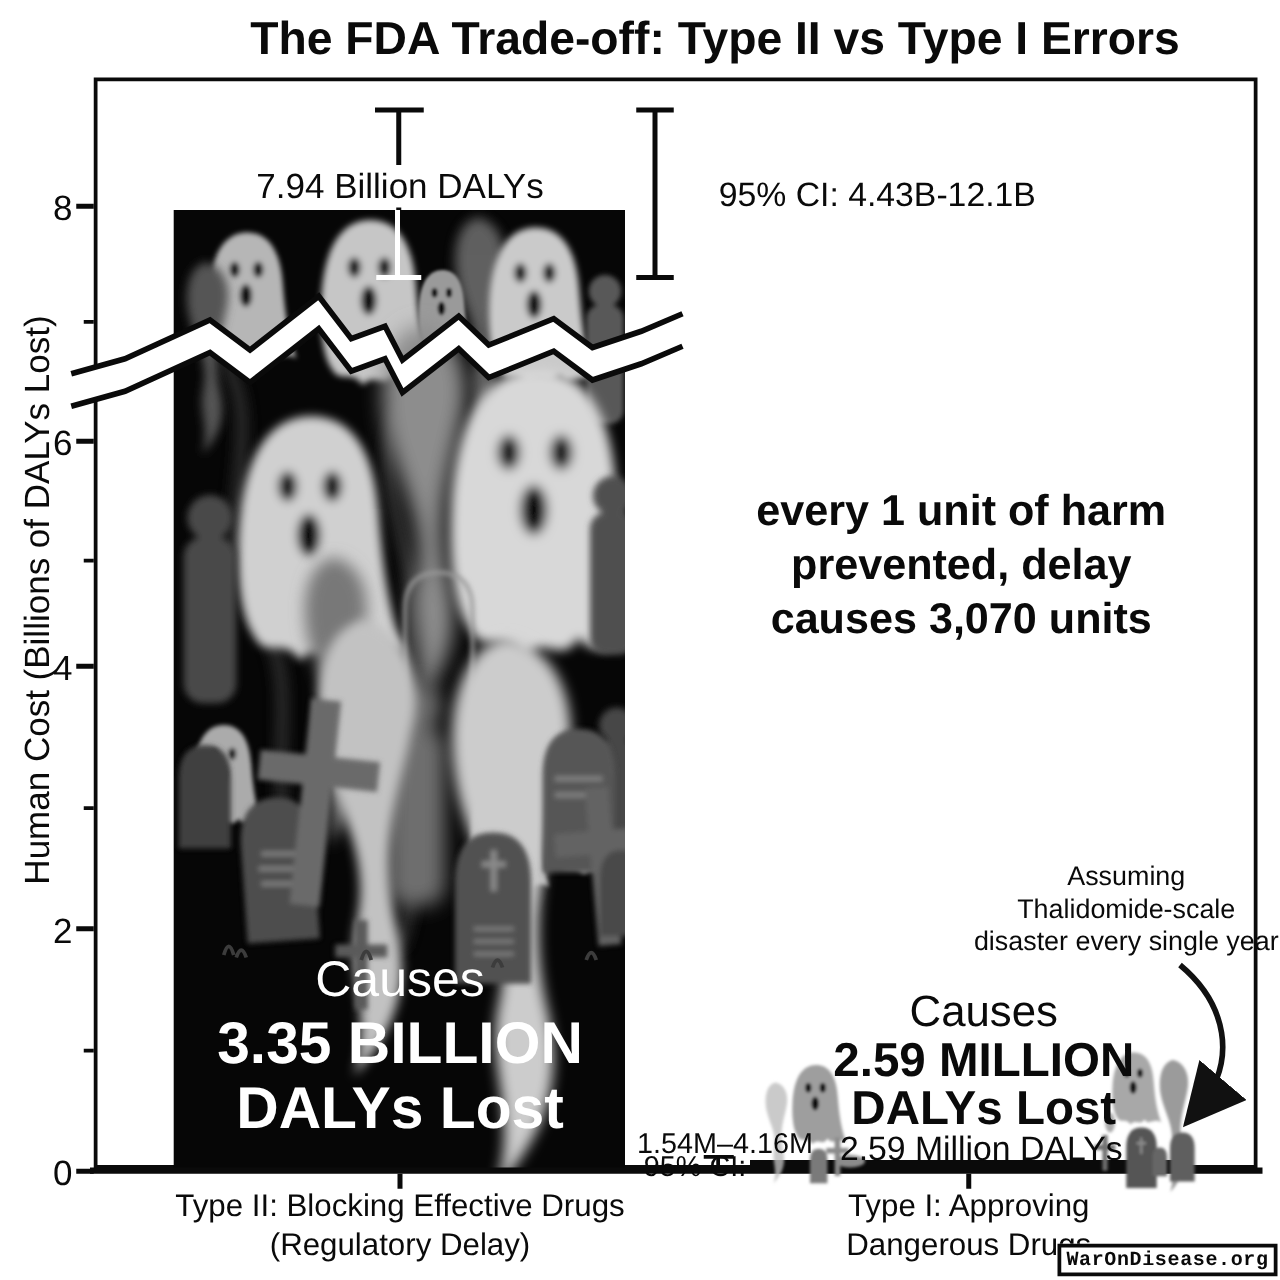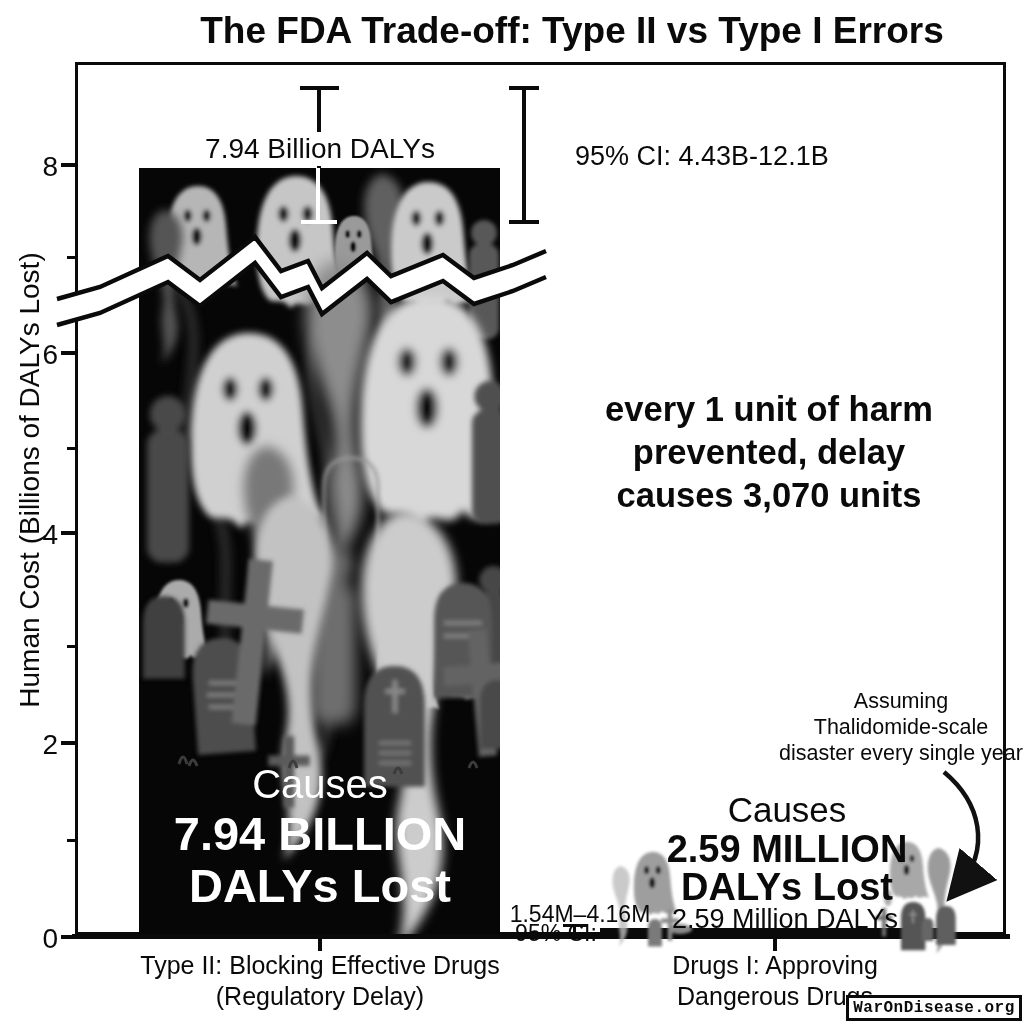--- a/index.html
+++ b/index.html
@@ -50,21 +50,21 @@
   <div class="tickmark" style="left:67px;top:839px;width:8px;height:3px;"></div>
   <div class="tickmark" style="left:67px;top:645px;width:8px;height:3px;"></div>
   <div class="tickmark" style="left:67px;top:447px;width:8px;height:3px;"></div>
   <div class="tickmark" style="left:67px;top:256px;width:8px;height:3px;"></div>
 
   <div class="tickmark z6" style="left:318px;top:939px;width:4px;height:12px;"></div>
   <div class="tickmark z6" style="left:773px;top:939px;width:4px;height:12px;"></div>
 
   <div class="abs ctr nowrap" style="left:320px;top:982px;font-size:25px;">(Regulatory Delay)</div>
   <div class="abs ctr nowrap" style="left:320px;top:951px;font-size:25px;">Type II: Blocking Effective Drugs</div>
-  <div class="abs ctr nowrap" style="left:775px;top:951px;font-size:25px;">Drugs I: Approving</div>
+  <div class="abs ctr nowrap" style="left:775px;top:951px;font-size:25px;">Type I: Approving</div>
   <div class="abs ctr nowrap" style="left:775px;top:982px;font-size:25px;">Dangerous Drugs</div>
 
   <div id="bigbar">
     <svg width="361" height="769" viewBox="0 0 361 769">
       <defs>
         <filter id="b1" x="-40%" y="-40%" width="180%" height="180%">
             <feGaussianBlur stdDeviation="2.2"></feGaussianBlur>
           </filter>
         <filter id="b2" x="-60%" y="-60%" width="220%" height="220%">
             <feGaussianBlur stdDeviation="5"></feGaussianBlur>
@@ -144,21 +144,21 @@
       <g stroke="#3c3c3c" stroke-width="3" fill="none">
         <path d="M40 596 q4 -14 8 0 M50 598 q4 -12 8 0 M150 600 q4 -14 8 0 M255 606 q4 -12 8 0 M330 600 q4 -12 8 0"></path>
       </g>
     </svg>
 
     <div class="abs" style="left:177px;top:0px;width:4px;height:54px;background:#ffffff;"></div>
     <div class="abs" style="left:162px;top:52px;width:36px;height:4px;background:#ffffff;"></div>
   </div>
 
   <div class="bartext ctr nowrap" style="left:320px;top:762px;font-size:40px;">Causes</div>
-  <div class="bartext ctr nowrap bold" style="left:320px;top:806px;font-size:47px;">7.94 BILLION</div>
+  <div class="bartext ctr nowrap bold" style="left:320px;top:806px;font-size:47px;">3.35 BILLION</div>
   <div class="bartext ctr nowrap bold" style="left:320px;top:858px;font-size:47px;">DALYs Lost</div>
 
   <div class="tickmark z6" style="left:300px;top:86px;width:39px;height:4px;"></div>
   <div class="tickmark z6" style="left:317px;top:88px;width:4px;height:80px;"></div>
 
   <div class="abs ctr nowrap z7" style="left:320px;top:132px;font-size:28px;background:#fff;padding:1px 6px;">7.94 Billion DALYs</div>
 
   <div class="tickmark z6" style="left:509px;top:86px;width:30px;height:4px;"></div>
   <div class="tickmark z6" style="left:522px;top:88px;width:4px;height:134px;"></div>
   <div class="tickmark z6" style="left:509px;top:220px;width:30px;height:4px;"></div>

